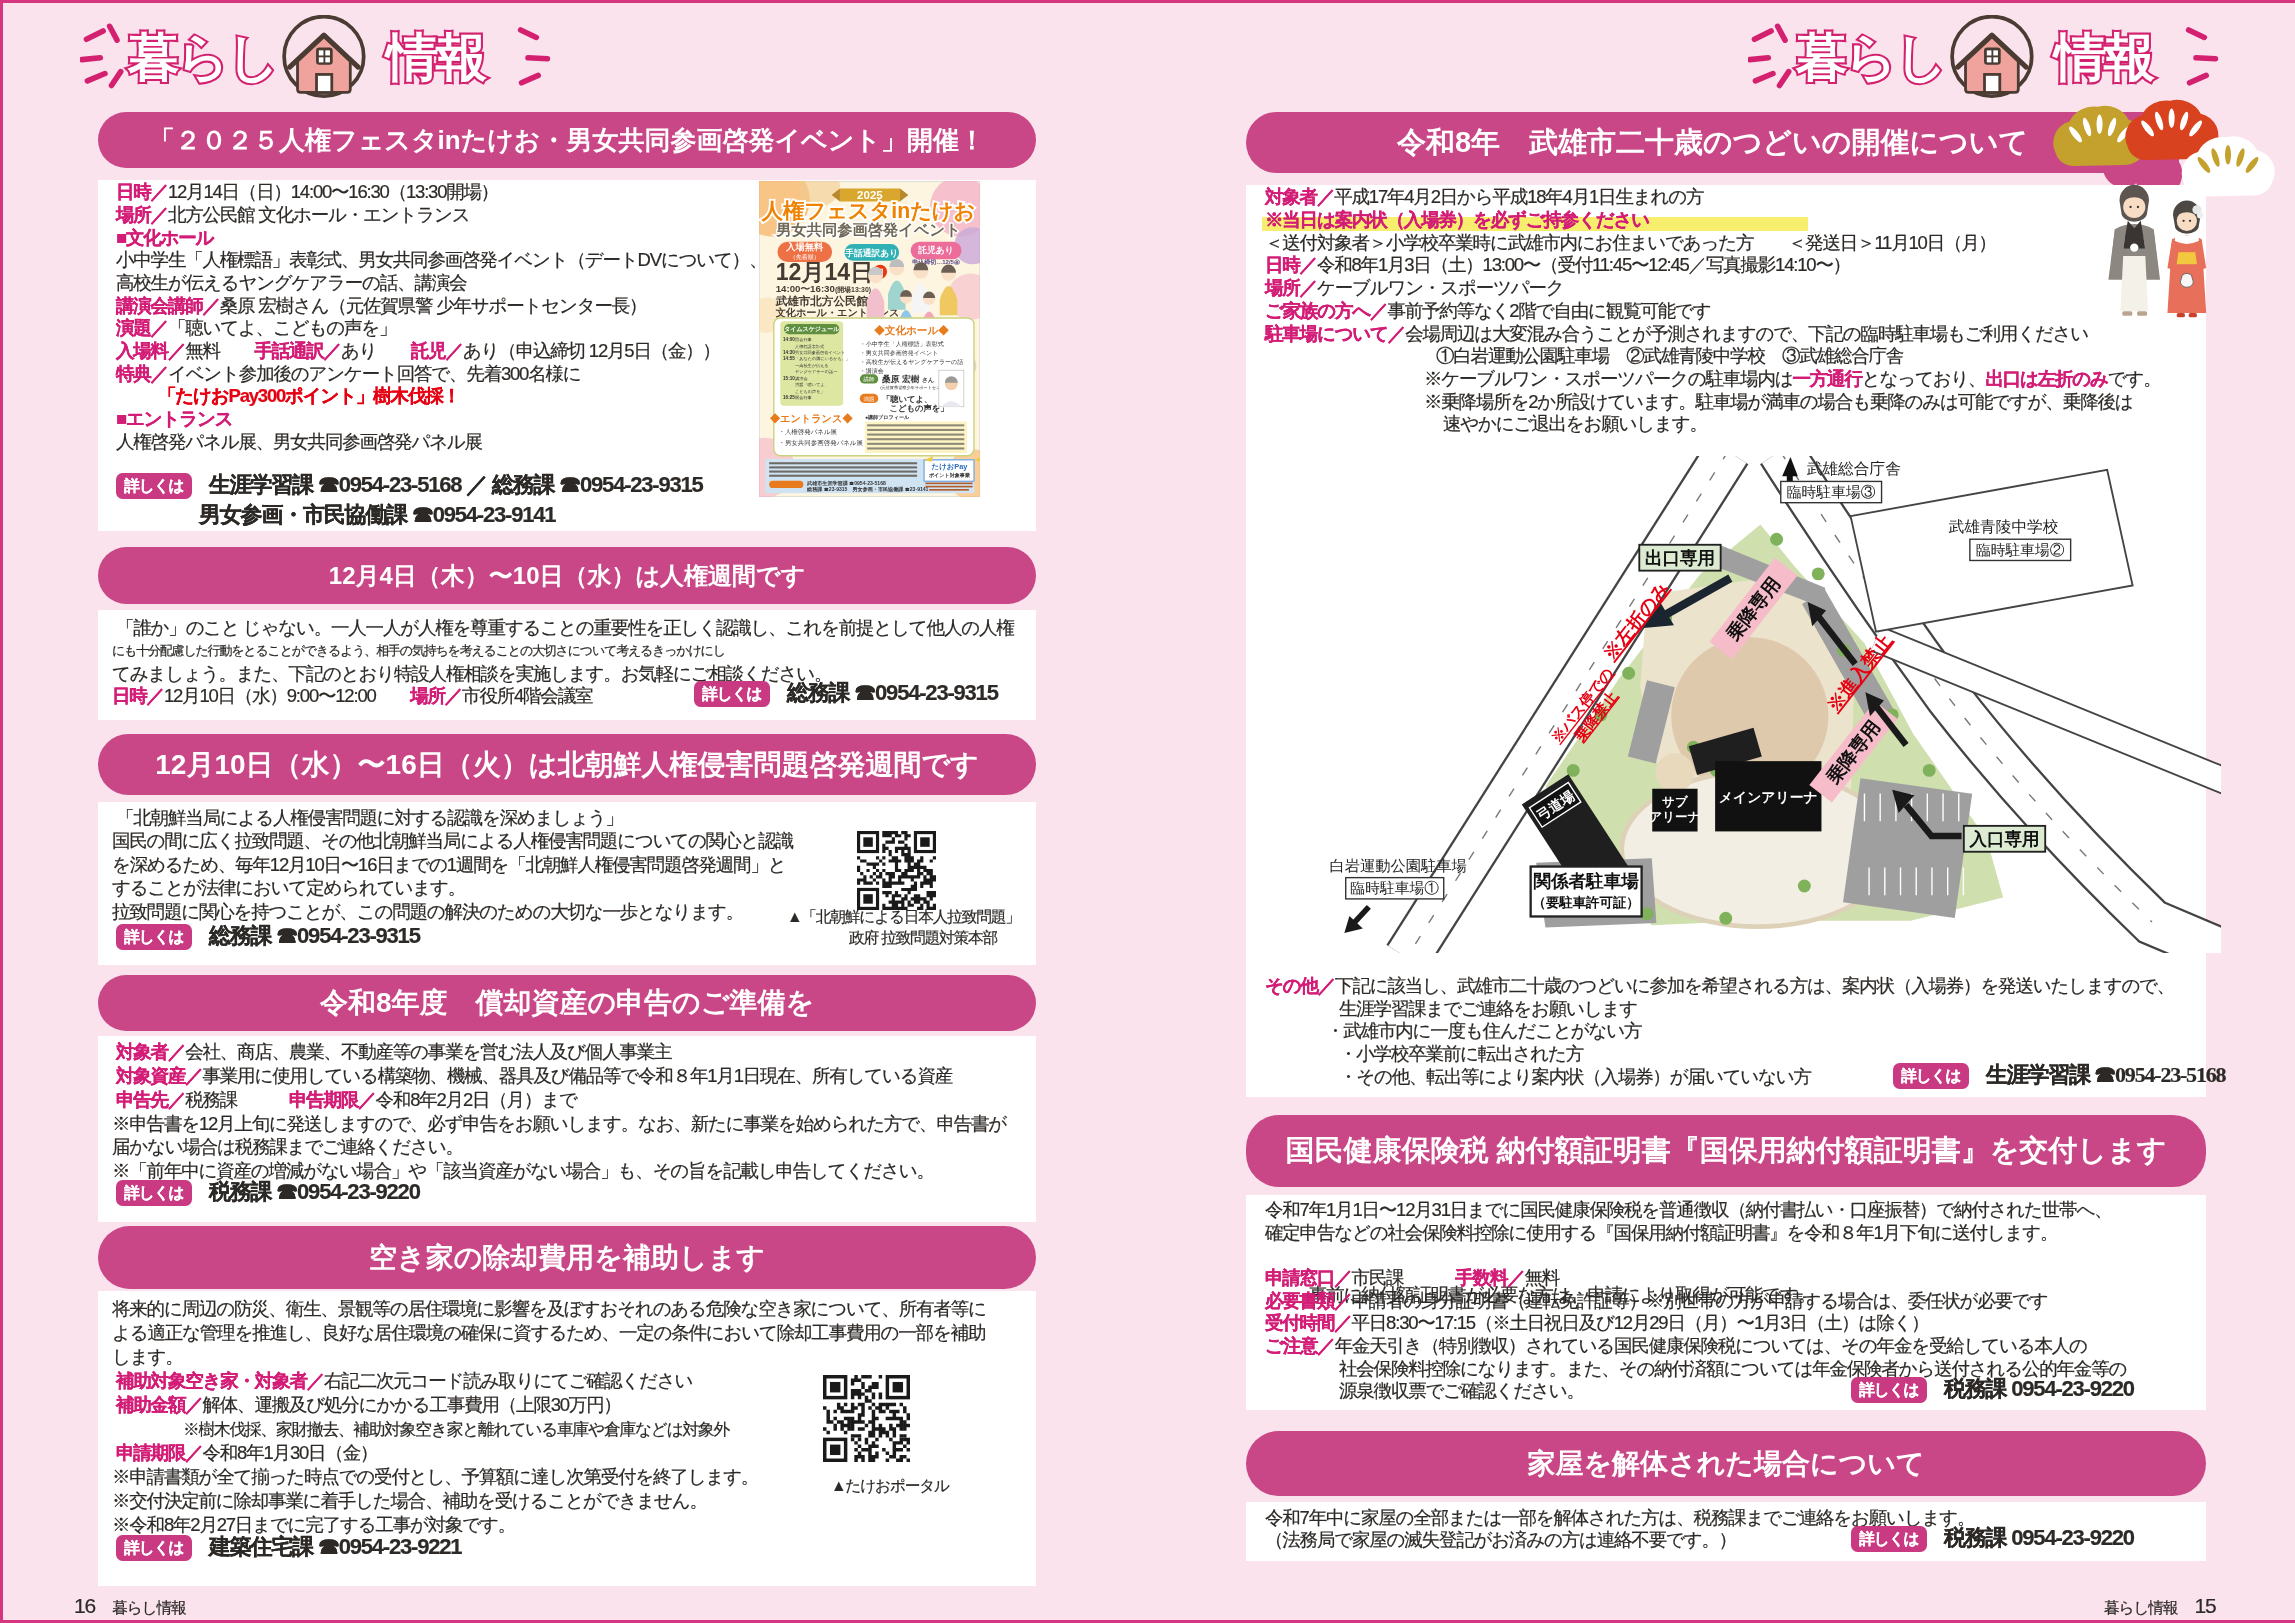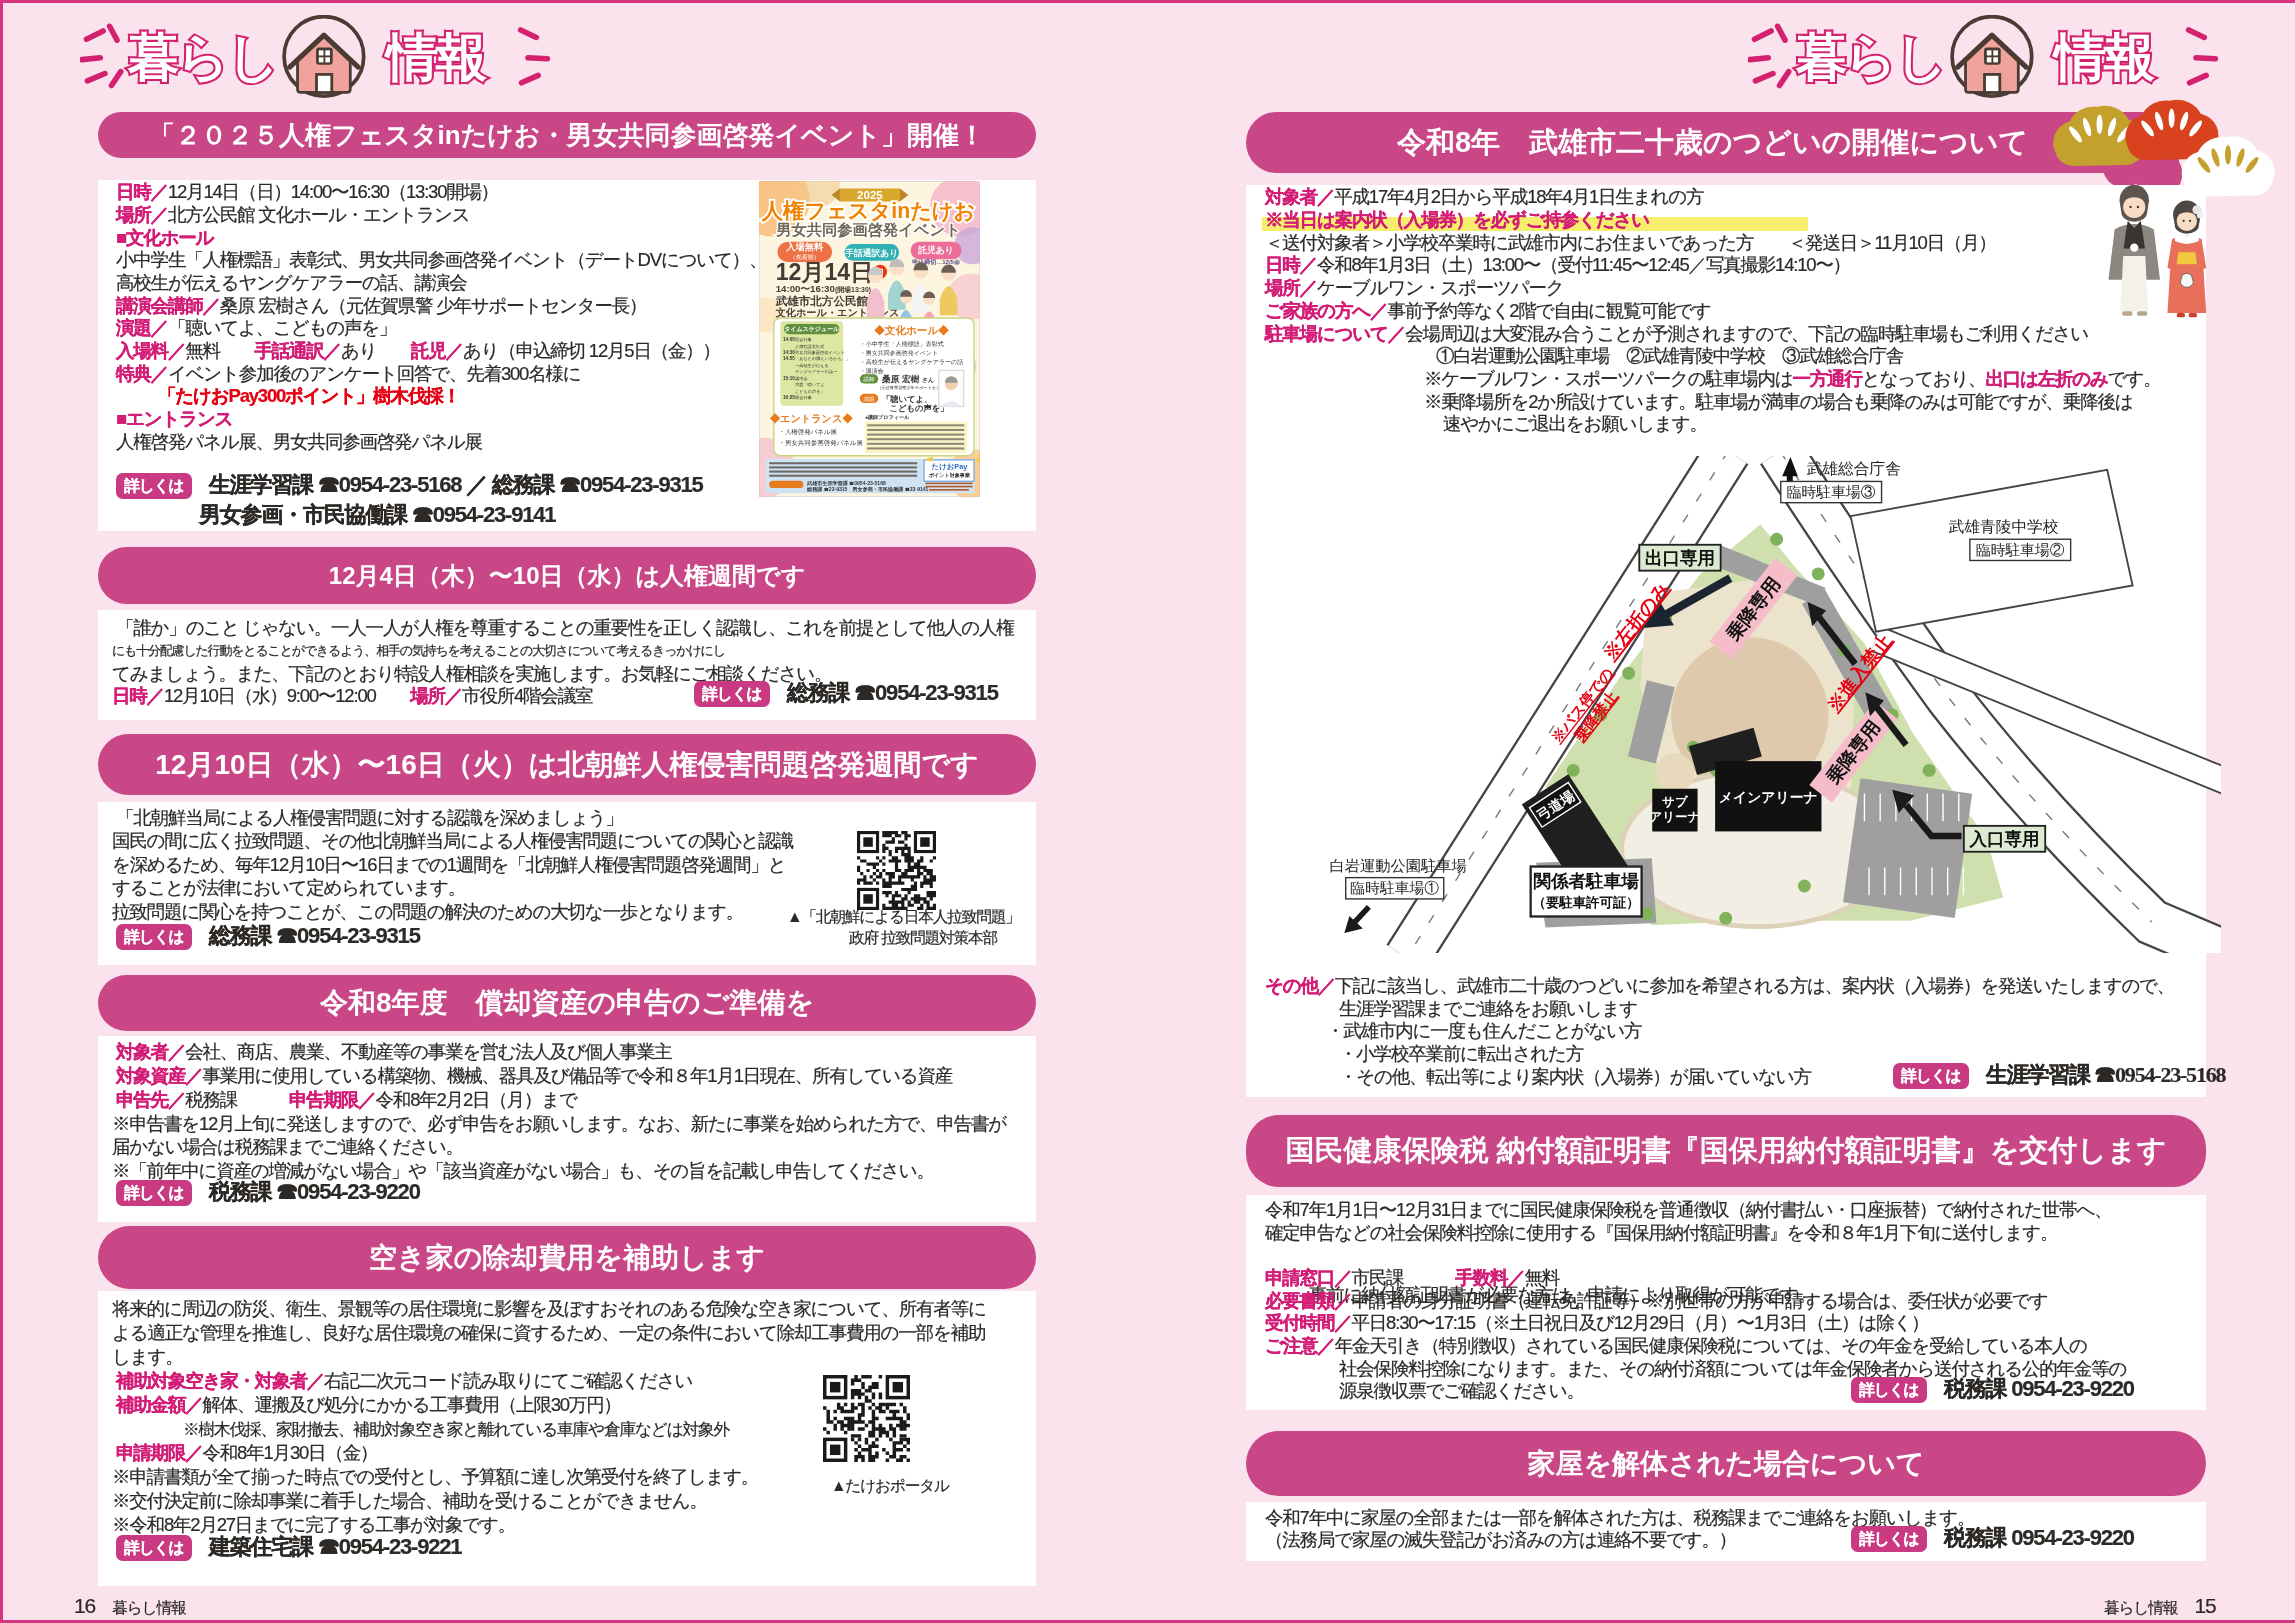--- a/index.html
+++ b/index.html
@@ -62,21 +62,21 @@
     <rect x="530" y="76" width="10" height="11" fill="#fff"></rect>
     <rect x="516" y="91" width="10" height="11" fill="#fff"></rect>
     <rect x="530" y="91" width="10" height="11" fill="#fff"></rect>
     <rect x="511" y="128" width="33" height="39" fill="#fff" stroke="#4a3b33" stroke-width="6"></rect>
     <g>
       <line x1="952" y1="32" x2="986" y2="48" stroke="#d4216f" stroke-width="12" stroke-linecap="round"></line>
       <line x1="968" y1="92" x2="1010" y2="94" stroke="#d4216f" stroke-width="12" stroke-linecap="round"></line>
       <line x1="954" y1="146" x2="990" y2="130" stroke="#d4216f" stroke-width="12" stroke-linecap="round"></line>
     </g>
   </svg>
-<div class="bar" style="left:98px;top:112px;width:938px;height:46px;font-size:26px">「２０２５人権フェスタinたけお・男女共同参画啓発イベント」開催！</div>
+<div class="bar" style="left:98px;top:112px;width:938px;height:56px;font-size:26px">「２０２５人権フェスタinたけお・男女共同参画啓発イベント」開催！</div>
 
 <div class="box" style="left:98px;top:180px;width:938px;height:351px"></div>
 <div class="ln" style="left:116px;top:181px;font-size:18.5px;line-height:22px;"><span class="l">日時／</span>12月14日（日）14:00〜16:30（13:30開場）</div>
 <div class="ln" style="left:116px;top:204px;font-size:18.5px;line-height:22px;"><span class="l">場所／</span>北方公民館 文化ホール・エントランス</div>
 <div class="ln" style="left:116px;top:227px;font-size:18.5px;line-height:22px;"><span class="l">■文化ホール</span></div>
 <div class="ln" style="left:116px;top:249px;font-size:18.5px;line-height:22px;">小中学生「人権標語」表彰式、男女共同参画啓発イベント（デートDVについて）、</div>
 <div class="ln" style="left:116px;top:272px;font-size:18.5px;line-height:22px;">高校生が伝えるヤングケアラーの話、講演会</div>
 <div class="ln" style="left:116px;top:295px;font-size:18.5px;line-height:22px;"><span class="l">講演会講師／</span>桑原 宏樹さん（元佐賀県警 少年サポートセンター長）</div>
 <div class="ln" style="left:116px;top:317px;font-size:18.5px;line-height:22px;"><span class="l">演題／</span>「聴いてよ、こどもの声を」</div>
 <div class="ln" style="left:116px;top:340px;font-size:18.5px;line-height:22px;"><span class="l">入場料／</span>無料　　<span class="l">手話通訳／</span>あり　　<span class="l">託児／</span>あり（申込締切 12月5日（金））</div>

